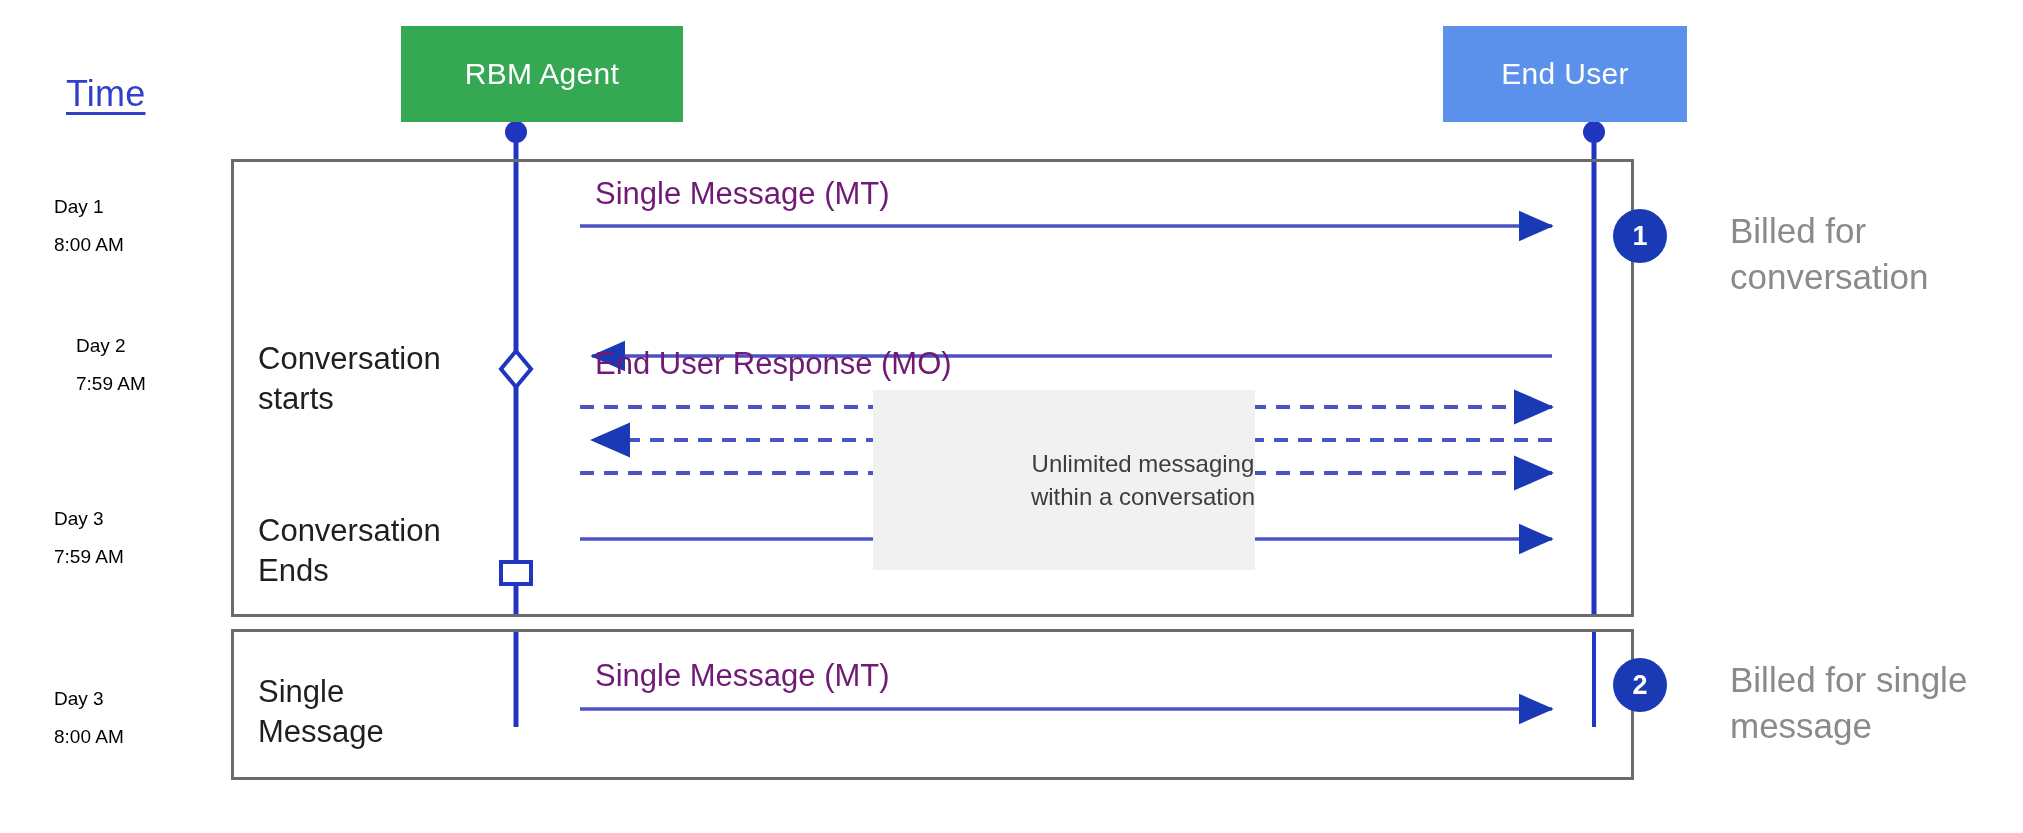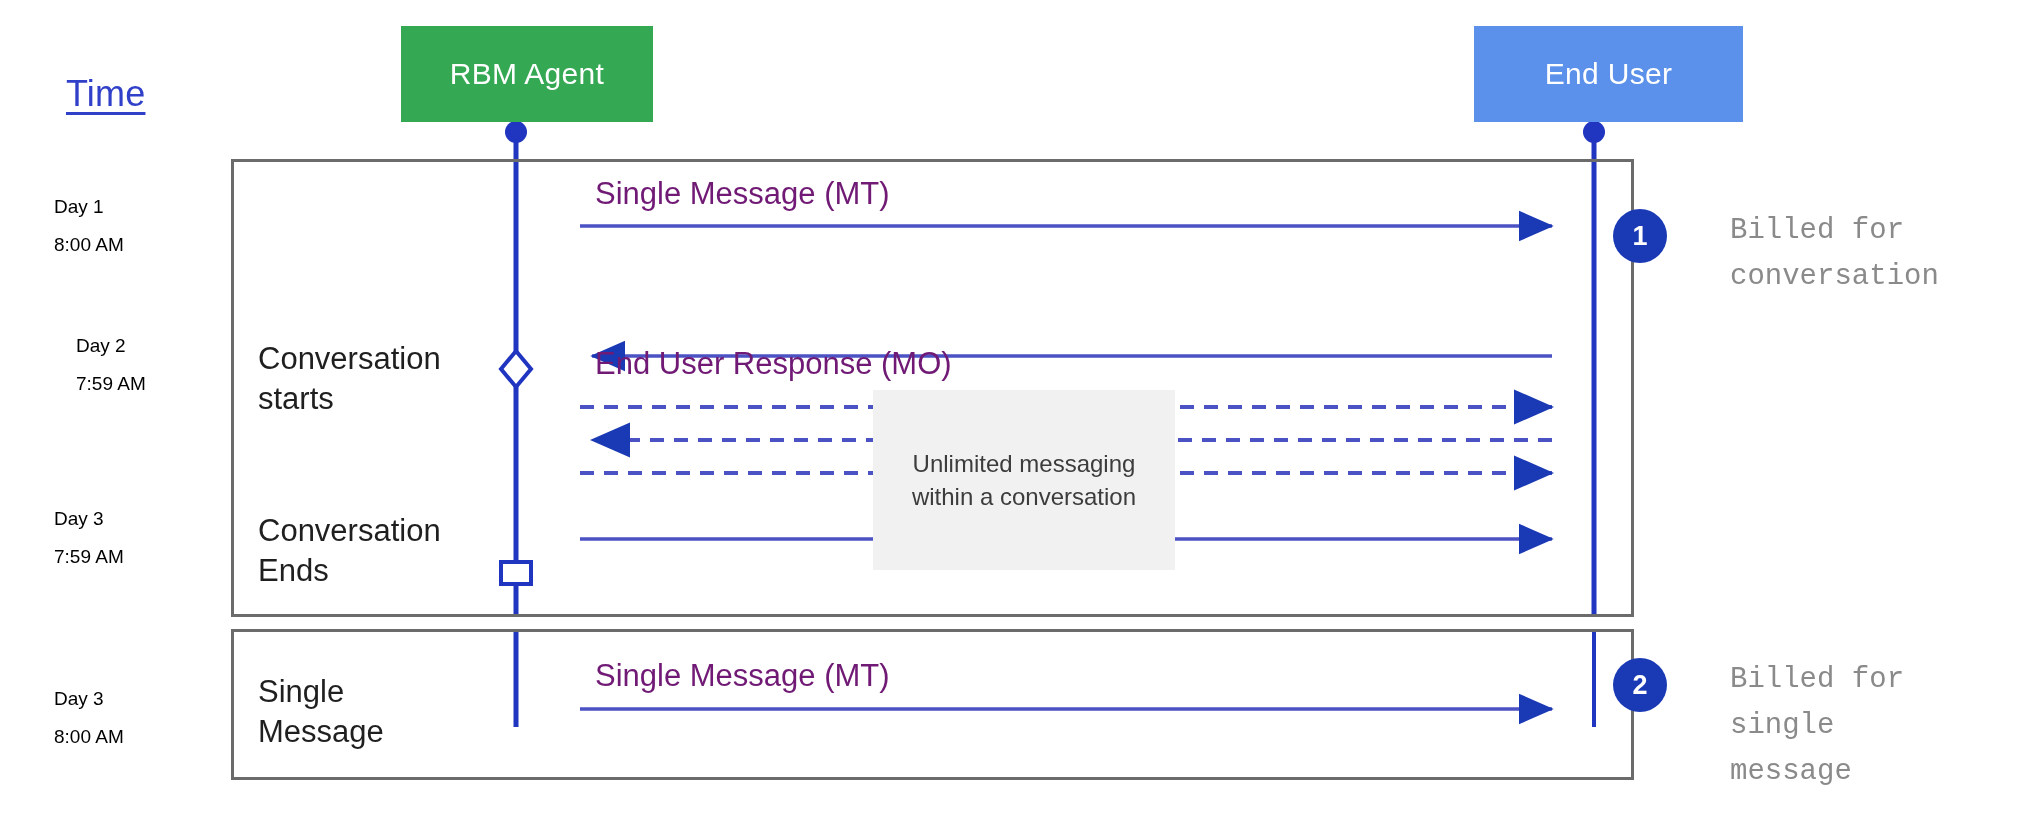--- a/index.html
+++ b/index.html
@@ -43,26 +43,26 @@
   .actor-box {
     display: flex;
     align-items: center;
     justify-content: center;
     color: #ffffff;
     font-size: 30px;
     letter-spacing: 0.3px;
   }
   #actor-agent {
     left: 401px; top: 26px;
-    width: 252px; height: 96px;
+    width: 282px; height: 96px;
     background: #34a853;
   }
   #actor-enduser {
-    left: 1474px; top: 26px;
-    width: 269px; height: 96px;
+    left: 1443px; top: 26px;
+    width: 244px; height: 96px;
     background: #5b91ea;
   }
 
   
   .phase-box {
     border: 3px solid #6b6b6b;
     background: transparent;
     box-sizing: border-box;
   }
   #phase-box-conversation { left: 231px; top: 159px; width: 1403px; height: 458px; }
@@ -78,25 +78,25 @@
   
   .msg-label {
     font-size: 31px;
     color: #701a75;
     white-space: nowrap;
   }
 
   
   #note-unlimited {
     left: 873px; top: 390px;
-    width: 302px; height: 180px;
+    width: 382px; height: 180px;
     background: #f1f1f1;
     display: flex;
     align-items: center;
-    justify-content: center;
+    justify-content: flex-end;
     text-align: center;
     font-size: 24px;
     color: #3c3c3c;
     line-height: 33px;
     white-space: pre-line;
   }
 
   
   .callout-badge {
     width: 54px; height: 54px;
@@ -106,25 +106,24 @@
     font-size: 27px;
     font-weight: bold;
     display: flex;
     align-items: center;
     justify-content: center;
   }
   #badge-1 { left: 1613px; top: 209px; }
   #badge-2 { left: 1613px; top: 658px; }
 
   .callout-text {
-    font-size: 29px;
+    font-size: 35px;
     color: #8a8a8a;
     line-height: 46px;
     white-space: pre-line;
-    font-family: Liberation Mono, monospace;
   }
   #callout-text-1 { left: 1730px; top: 208px; }
   #callout-text-2 { left: 1730px; top: 657px; }
 </style>
 </head>
 <body>
 
 <svg id="canvas" viewBox="0 0 2023 833">
   <defs>
     <marker id="arrowR" markerWidth="12" markerHeight="12" refX="9.5" refY="5" orient="auto" markerUnits="strokeWidth">

